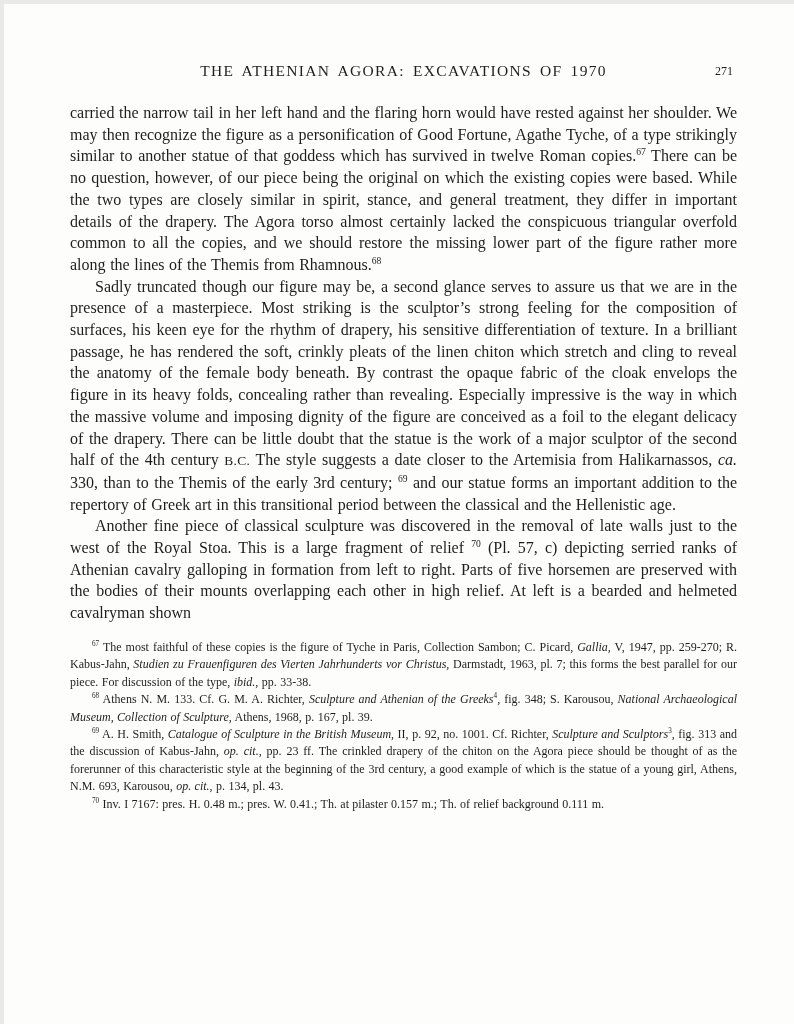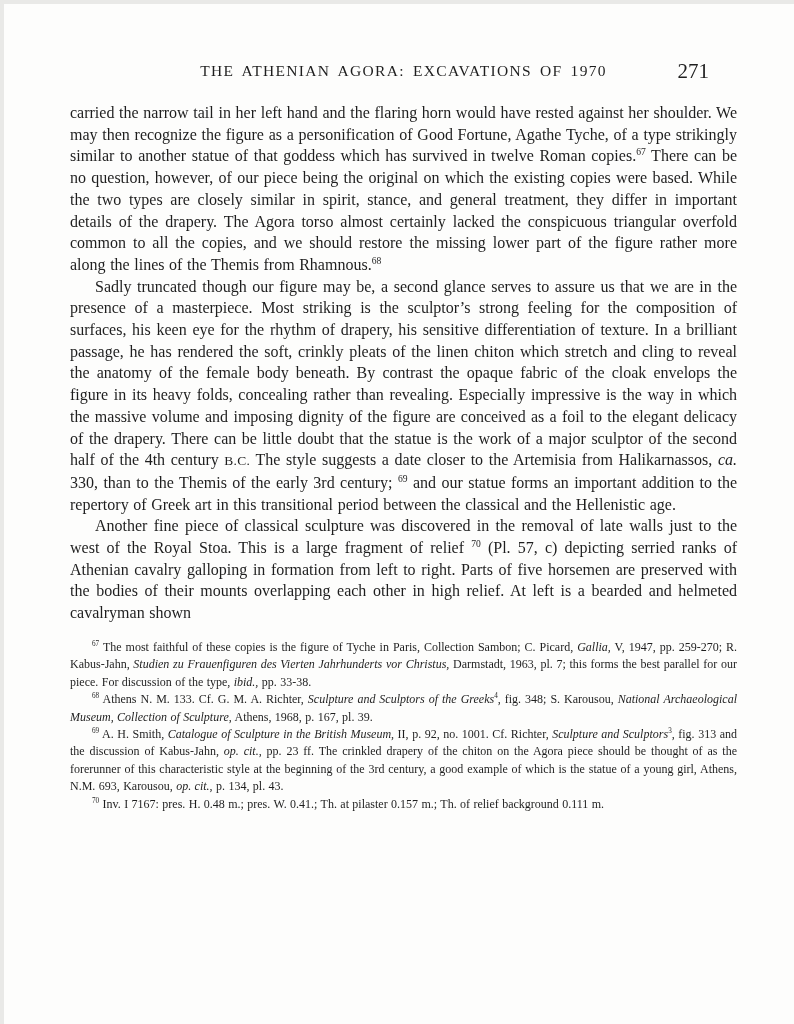--- a/index.html
+++ b/index.html
@@ -24,25 +24,25 @@
     width: 667px;
     text-align: center;
     font-size: 15.5px;
     line-height: 20px;
     letter-spacing: 1.3px;
     word-spacing: 3px;
     white-space: nowrap;
   }
   .page-number {
     position: absolute;
-    right: 28px;
+    right: 4px;
     top: 0;
     letter-spacing: 0;
     word-spacing: 0;
-    font-size: 21px;
+    font-size: 12px;
   }
   .body-text {
     margin-top: 21px;
     width: 667px;
     font-size: 16px;
     line-height: 21.7px;
     text-align: justify;
     word-spacing: 0.6px;
   }
   .para { margin: 0; }
@@ -76,18 +76,18 @@
   </header>
 
   <main class="body-text">
     <p class="para"><span>carried the narrow tail in her left hand and the flaring horn would have rested against her shoulder. We may then recognize the figure as a personification of Good Fortune, Agathe Tyche, of a type strikingly similar to another statue of that goddess which has survived in twelve Roman copies.</span><span class="run-sup">67</span><span> There can be no question, however, of our piece being the original on which the existing copies were based. While the two types are closely similar in spirit, stance, and general treatment, they differ in important details of the drapery. The Agora torso almost certainly lacked the conspicuous triangular overfold common to all the copies, and we should restore the missing lower part of the figure rather more along the lines of the Themis from Rhamnous.</span><span class="run-sup">68</span></p>
     <p class="para indent"><span>Sadly truncated though our figure may be, a second glance serves to assure us that we are in the presence of a masterpiece. Most striking is the sculptor’s strong feeling for the composition of surfaces, his keen eye for the rhythm of drapery, his sensitive differentiation of texture. In a brilliant passage, he has rendered the soft, crinkly pleats of the linen chiton which stretch and cling to reveal the anatomy of the female body beneath. By contrast the opaque fabric of the cloak envelops the figure in its heavy folds, concealing rather than revealing. Especially impressive is the way in which the massive volume and imposing dignity of the figure are conceived as a foil to the elegant delicacy of the drapery. There can be little doubt that the statue is the work of a major sculptor of the second half of the 4th century </span><span class="run-sc">B.C.</span><span> The style suggests a date closer to the Artemisia from Halikarnassos, </span><span class="run-i">ca.</span><span> 330, than to the Themis of the early 3rd century; </span><span class="run-sup">69</span><span> and our statue forms an important addition to the repertory of Greek art in this transitional period between the classical and the Hellenistic age.</span></p>
     <p class="para indent"><span>Another fine piece of classical sculpture was discovered in the removal of late walls just to the west of the Royal Stoa. This is a large fragment of relief </span><span class="run-sup">70</span><span> (Pl. 57, c) depicting serried ranks of Athenian cavalry galloping in formation from left to right. Parts of five horsemen are preserved with the bodies of their mounts overlapping each other in high relief. At left is a bearded and helmeted cavalryman shown</span></p>
   </main>
 
   <footer class="footnotes">
     <p class="footnote"><span class="run-sup">67</span><span> The most faithful of these copies is the figure of Tyche in Paris, Collection Sambon; C. Picard, </span><span class="run-i">Gallia,</span><span> V, 1947, pp. 259-270; R. Kabus-Jahn, </span><span class="run-i">Studien zu Frauenfiguren des Vierten Jahrhunderts vor Christus,</span><span> Darmstadt, 1963, pl. 7; this forms the best parallel for our piece. For discussion of the type, </span><span class="run-i">ibid.,</span><span> pp. 33-38.</span></p>
-    <p class="footnote"><span class="run-sup">68</span><span> Athens N. M. 133. Cf. G. M. A. Richter, </span><span class="run-i">Sculpture and Sculptors of the Greeks</span><span class="run-sup">4</span><span>, fig. 348; S. Karousou, </span><span class="run-i">National Archaeological Museum, Collection of Sculpture</span><span>, Athens, 1968, p. 167, pl. 39.</span></p>
+    <p class="footnote"><span class="run-sup">68</span><span> Athens N. M. 133. Cf. G. M. A. Richter, </span><span class="run-i">Sculpture and Athenian of the Greeks</span><span class="run-sup">4</span><span>, fig. 348; S. Karousou, </span><span class="run-i">National Archaeological Museum, Collection of Sculpture</span><span>, Athens, 1968, p. 167, pl. 39.</span></p>
     <p class="footnote"><span class="run-sup">69</span><span> A. H. Smith, </span><span class="run-i">Catalogue of Sculpture in the British Museum</span><span>, II, p. 92, no. 1001. Cf. Richter, </span><span class="run-i">Sculpture and Sculptors</span><span class="run-sup">3</span><span>, fig. 313 and the discussion of Kabus-Jahn, </span><span class="run-i">op. cit.</span><span>, pp. 23 ff. The crinkled drapery of the chiton on the Agora piece should be thought of as the forerunner of this characteristic style at the beginning of the 3rd century, a good example of which is the statue of a young girl, Athens, N.M. 693, Karousou, </span><span class="run-i">op. cit.</span><span>, p. 134, pl. 43.</span></p>
     <p class="footnote"><span class="run-sup">70</span><span> Inv. I 7167: pres. H. 0.48 m.; pres. W. 0.41.; Th. at pilaster 0.157 m.; Th. of relief background 0.111 m.</span></p>
   </footer>
 
 </div>
 
 </body></html>

